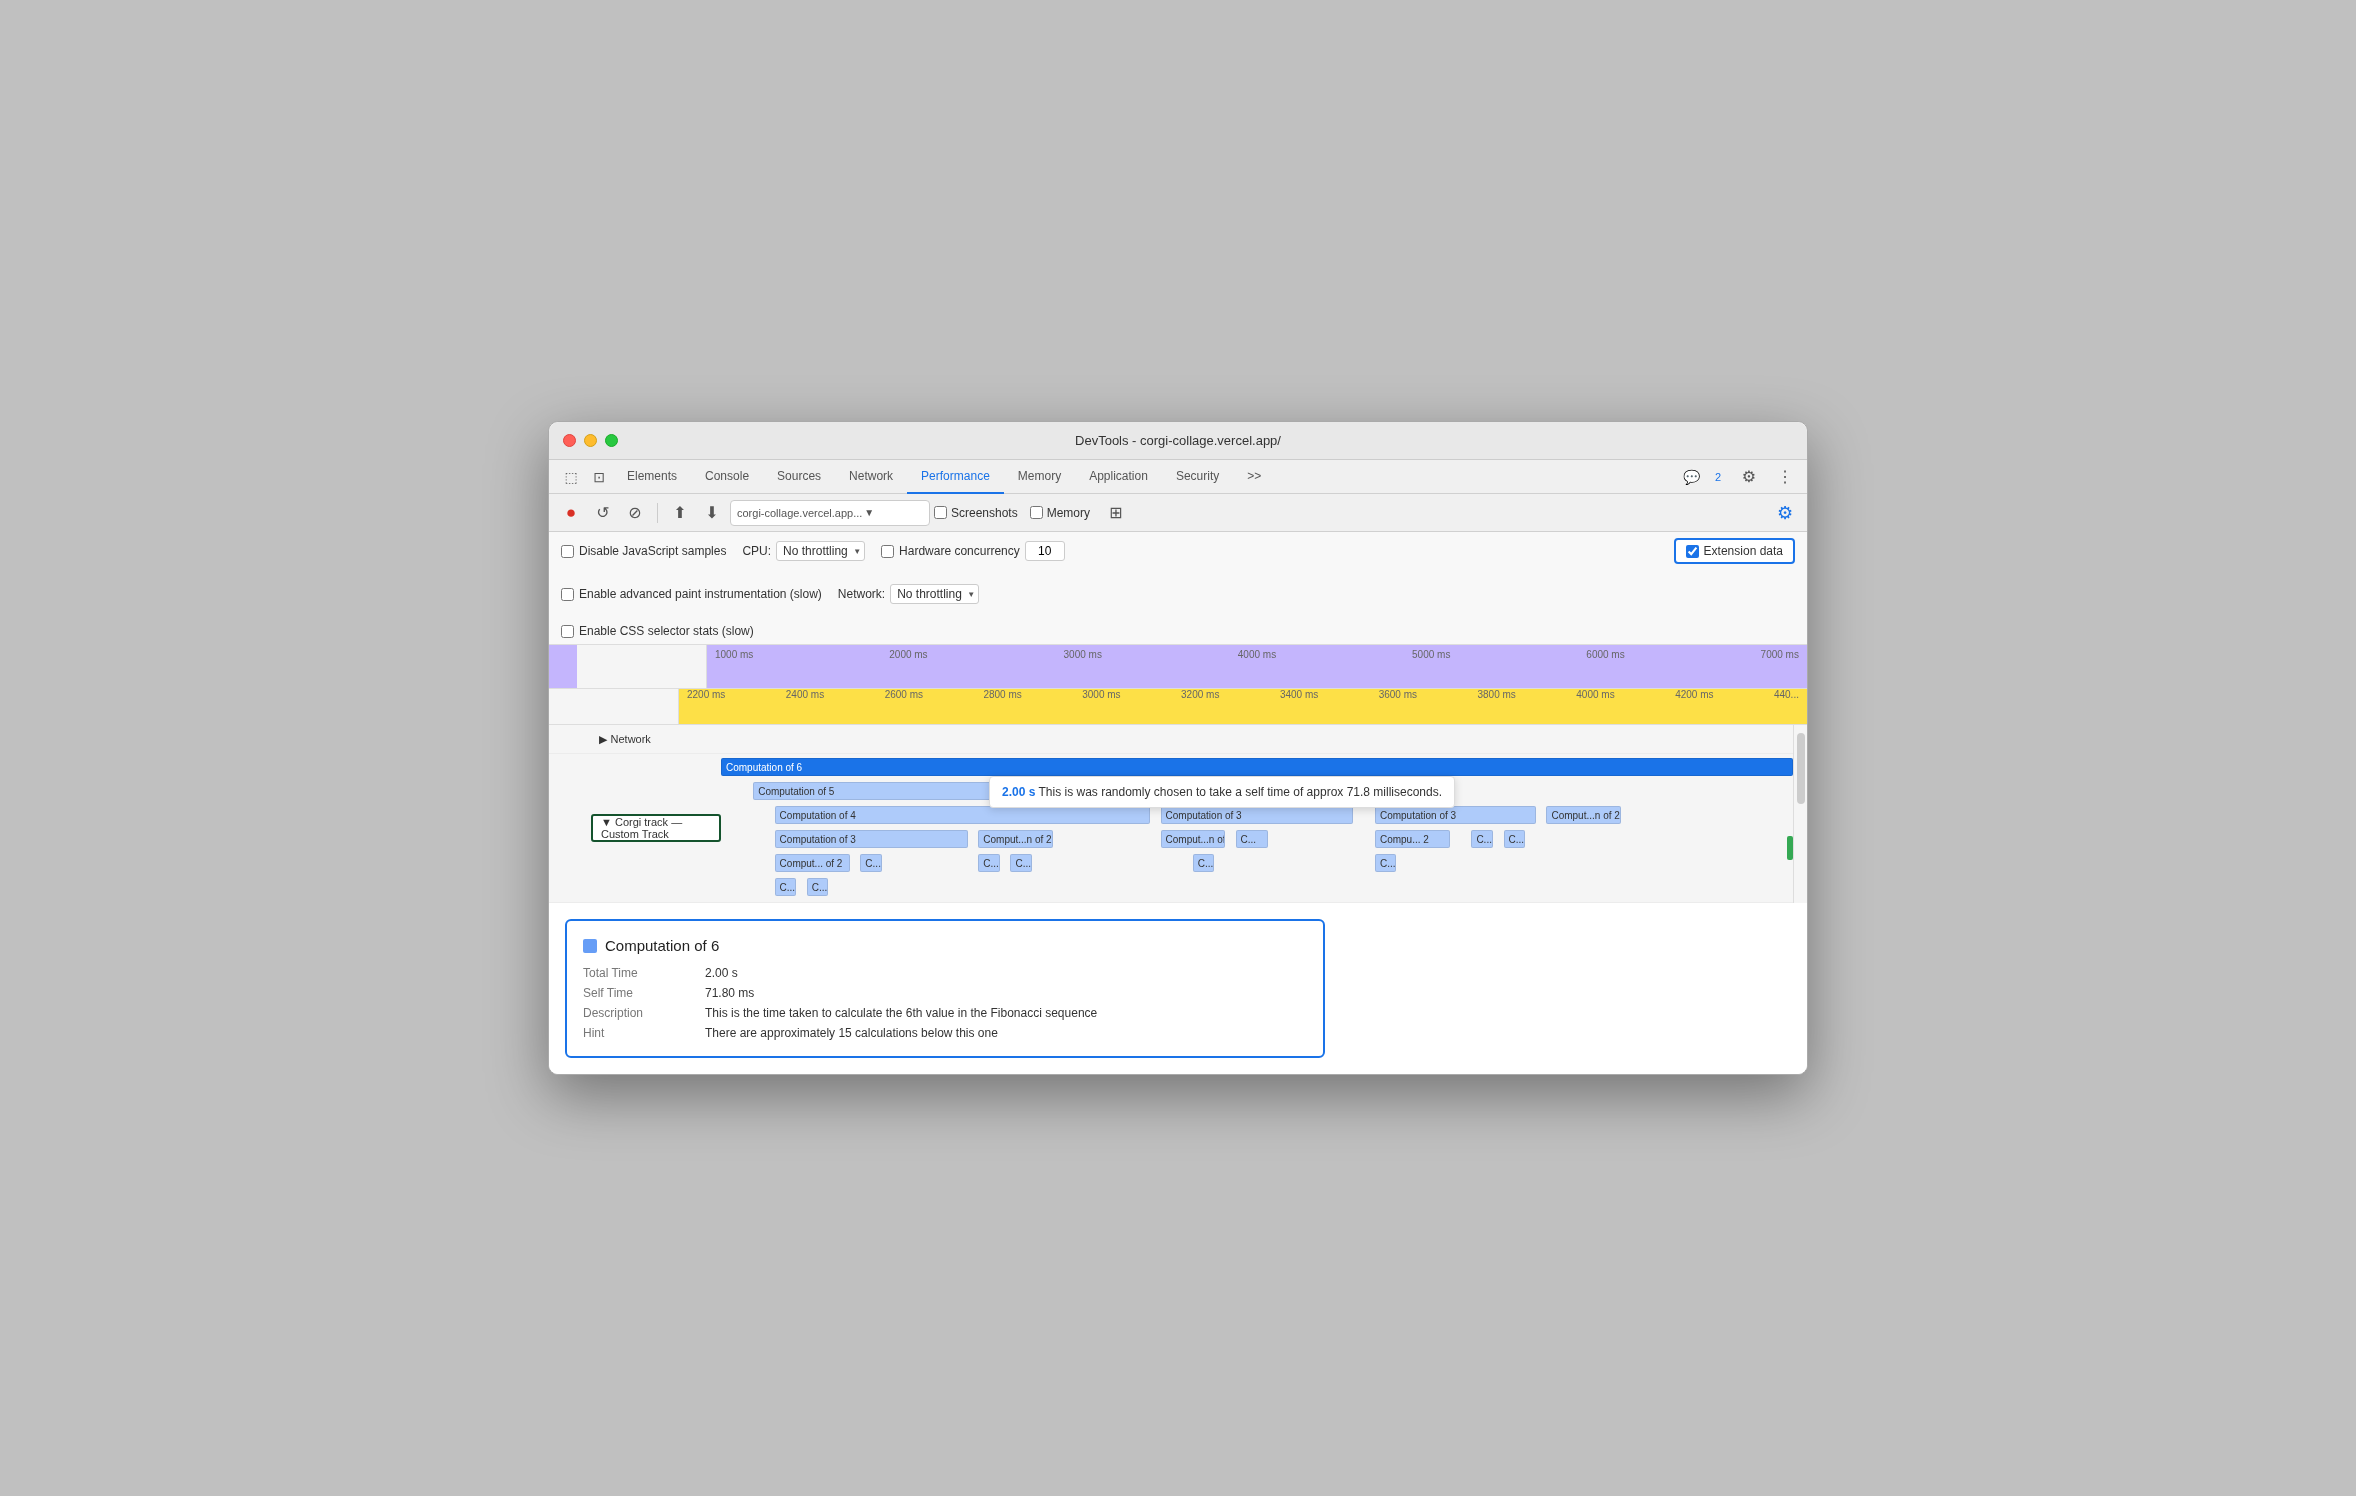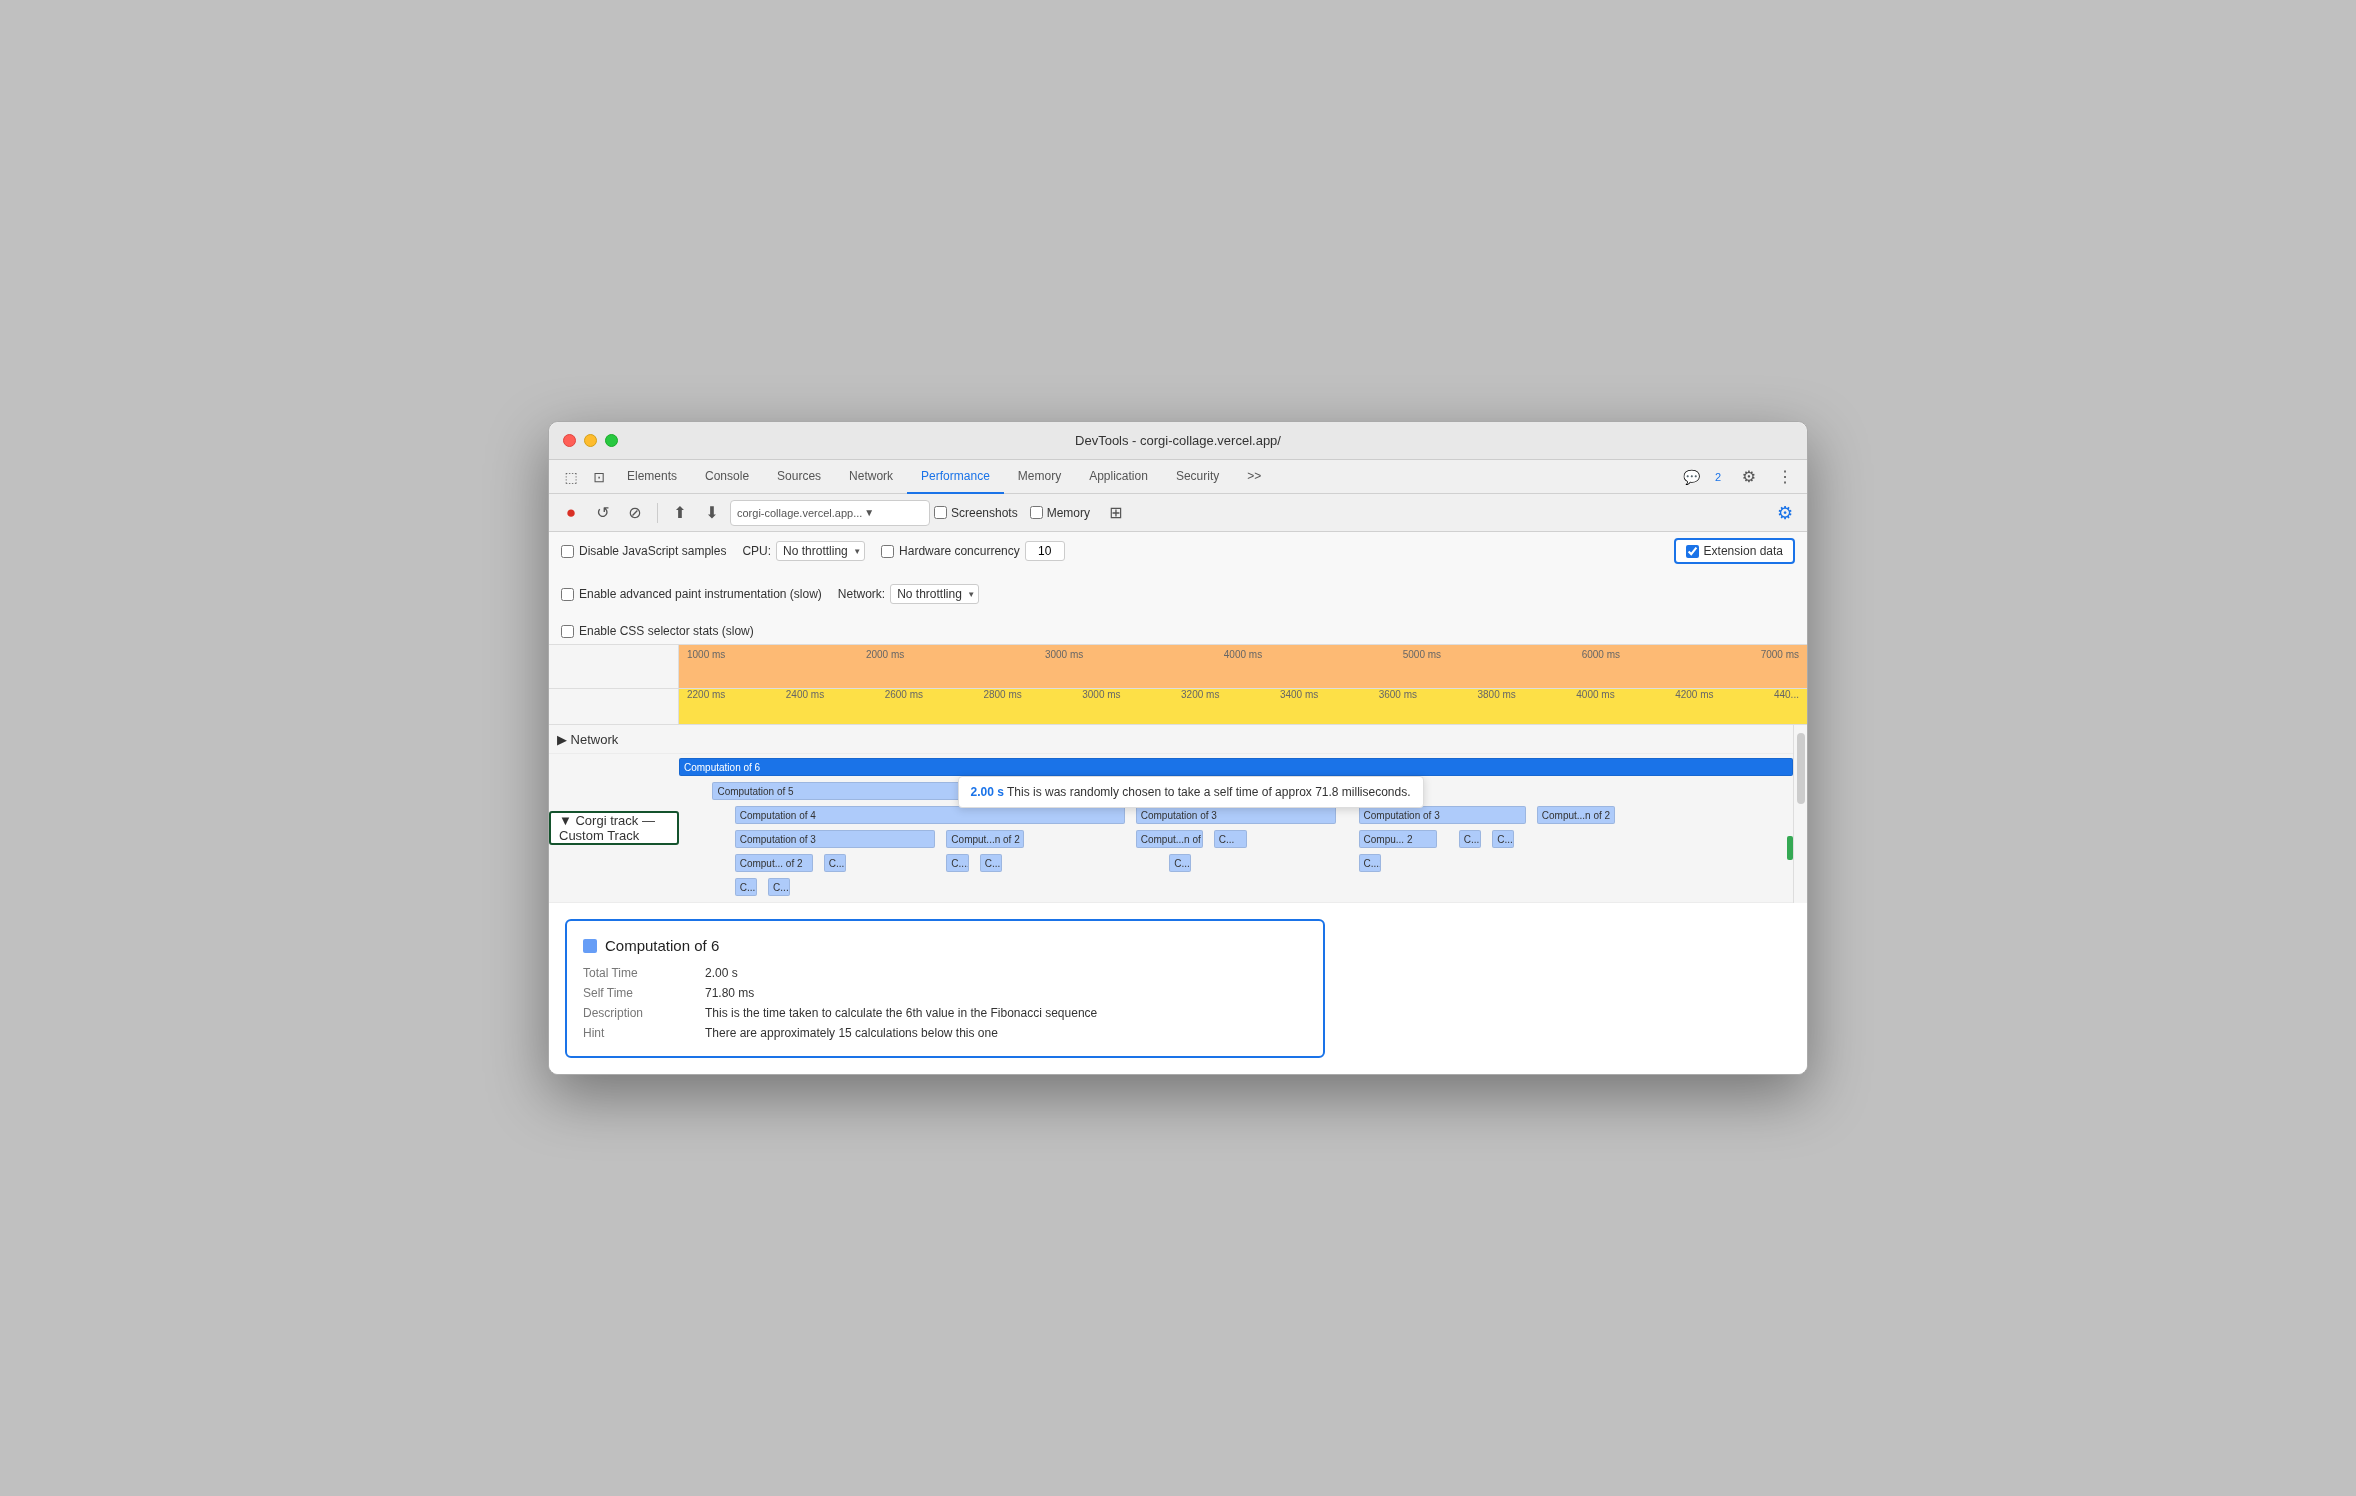--- a/index.html
+++ b/index.html
@@ -214,25 +214,26 @@
       border-radius: 4px;
       padding: 4px 10px;
       background: #fff;
     }
     .extension-data-box input[type=checkbox] {
       width: 13px;
       height: 13px;
       accent-color: #1a73e8;
     }
     .timeline-ruler-top {
-      background: #fdba74;
+      background: #c4b5fd;
       border-bottom: 1px solid #ddd;
       height: 44px;
       position: relative;
       overflow: hidden;
+      padding-left: 28px;
     }
     .timeline-overview {
       background: #e8f0fe;
       height: 40px;
       position: relative;
       border-bottom: 1px solid #ddd;
       overflow: hidden;
     }
     .overview-bar-yellow {
       position: absolute;
@@ -290,26 +291,27 @@
       min-height: 28px;
       display: flex;
       align-items: center;
       padding: 2px 0;
       position: relative;
     }
     .track-label {
       width: 130px;
       min-width: 130px;
       padding: 0 8px;
-      font-size: 13px;
+      font-size: 11px;
       color: #333;
       display: flex;
       align-items: center;
       gap: 4px;
       cursor: pointer;
+      margin-left: 42px;
     }
     .track-label.custom-track {
       border: 2px solid #14532d;
       border-radius: 3px;
       background: #fff;
     }
     .track-content {
       flex: 1;
       position: relative;
       overflow: hidden;

